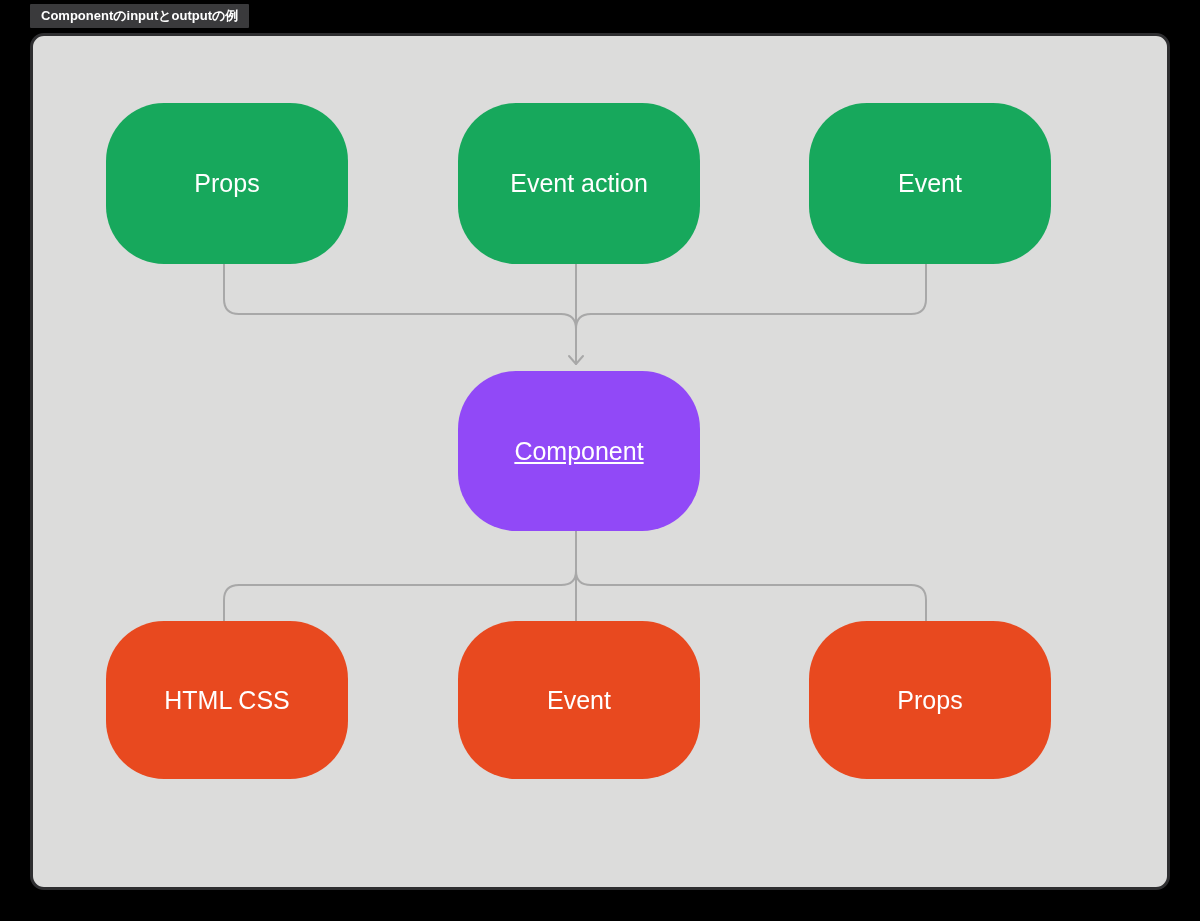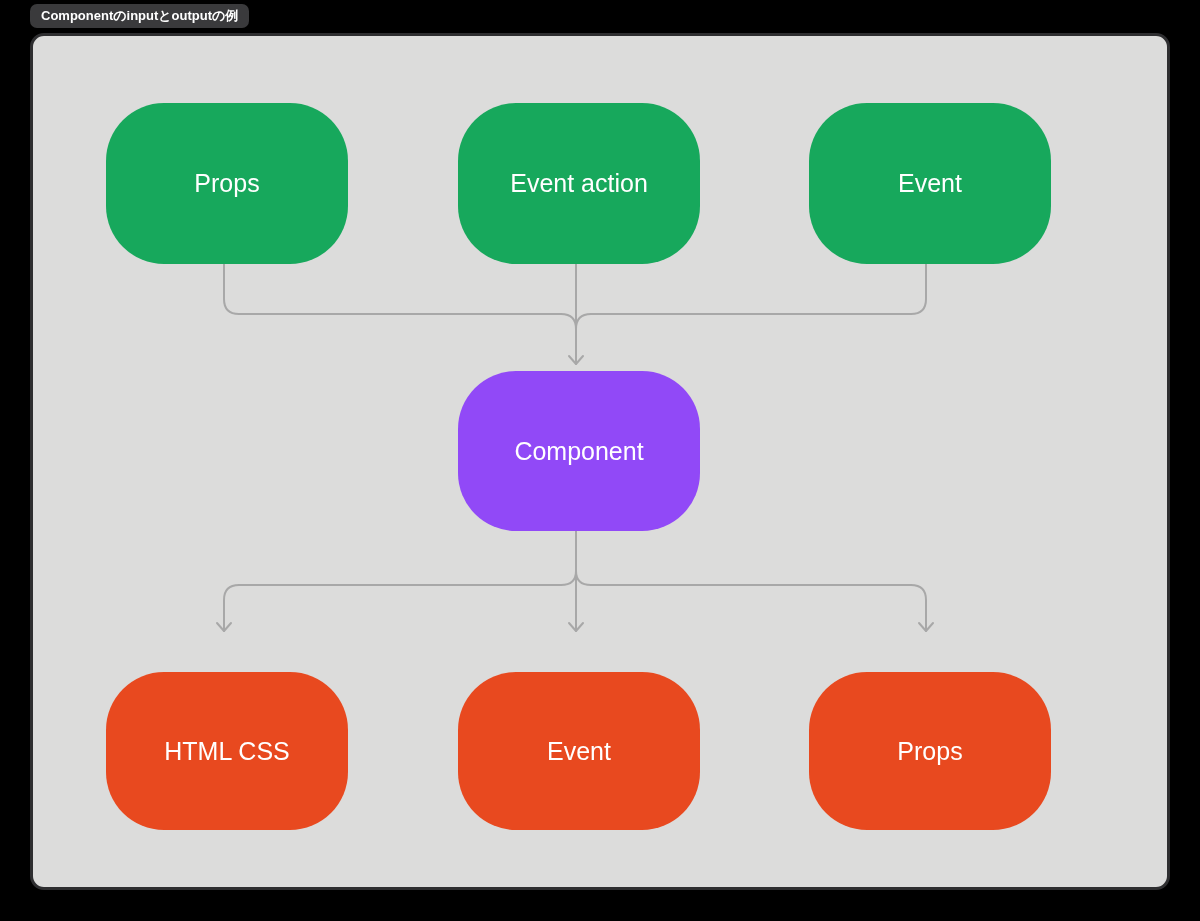--- a/index.html
+++ b/index.html
@@ -6,21 +6,21 @@
   body {
     width:1200px; height:921px;
     background: var(--page-bg, #000000);
     position:relative; overflow:hidden;
     font-family:"Liberation Sans", sans-serif;
   }
   .frame-tab {
     position:absolute; left:30px; top:4px; height:24px;
     background: var(--tab-bg, #3a3a3c);
     color: var(--tab-text, #ffffff);
-    border-radius:7px;
+    border-radius:1px;
     display:inline-flex; align-items:center;
     padding:0 11px;
     font-size:13px; font-weight:600;
     white-space:nowrap;
   }
   .canvas {
     position:absolute; left:30px; top:33px;
     width:1140px; height:857px;
     box-sizing:border-box;
     background: var(--canvas-bg, #dcdcdb);
@@ -42,22 +42,22 @@
   .node {
     position:absolute;
     width:242px;
     display:flex; align-items:center; justify-content:center;
     color: var(--node-text, #ffffff);
     font-size:25px; font-weight:400;
     border-radius:58px;
     text-align:center;
   }
   .input-node     { background: var(--input-node, #17a85c); height:161px; top:67px; }
-  .component-node { background: var(--component-node, #9149f7); height:160px; top:335px; left:425px; }
-  .output-node    { background: var(--output-node, #e8491f); height:158px; top:636px; }
+  .component-node { background: var(--component-node, #9149f7); height:160px; top:335px; left:425px;text-decoration:underline; }
+  .output-node    { background: var(--output-node, #e8491f); height:158px; top:585px; }
   .pos-left   { left:73px; }
   .pos-center { left:425px; }
   .pos-right  { left:776px; }
 </style>
 </head>
 <body style="--page-bg: #000000; --canvas-bg: #dcdcdb; --canvas-border: #2e2e30; --tab-bg: #3a3a3c; --tab-text: #ffffff; --input-node: #17a85c; --component-node: #9149f7; --output-node: #e8491f; --connector: #a8a8a8; --node-text: #ffffff;">
 
 <div class="frame-tab">Componentのinputとoutputの例</div>
 
 <div class="canvas">

